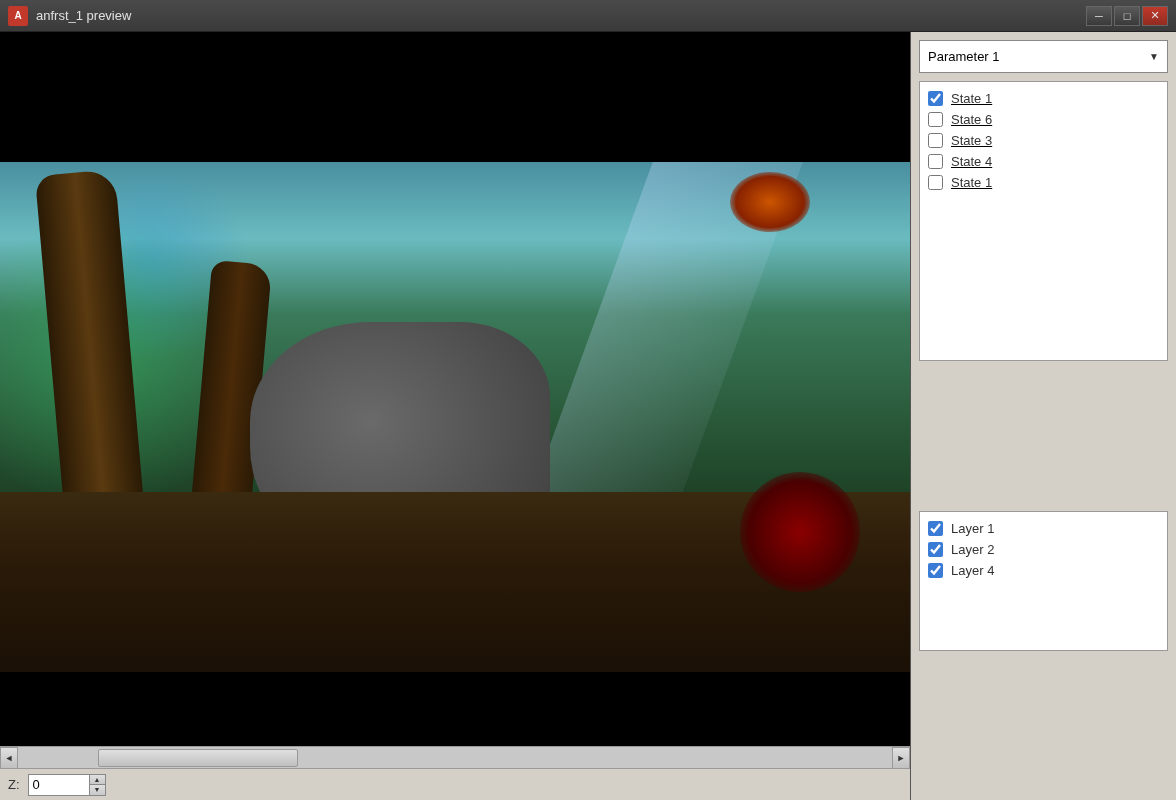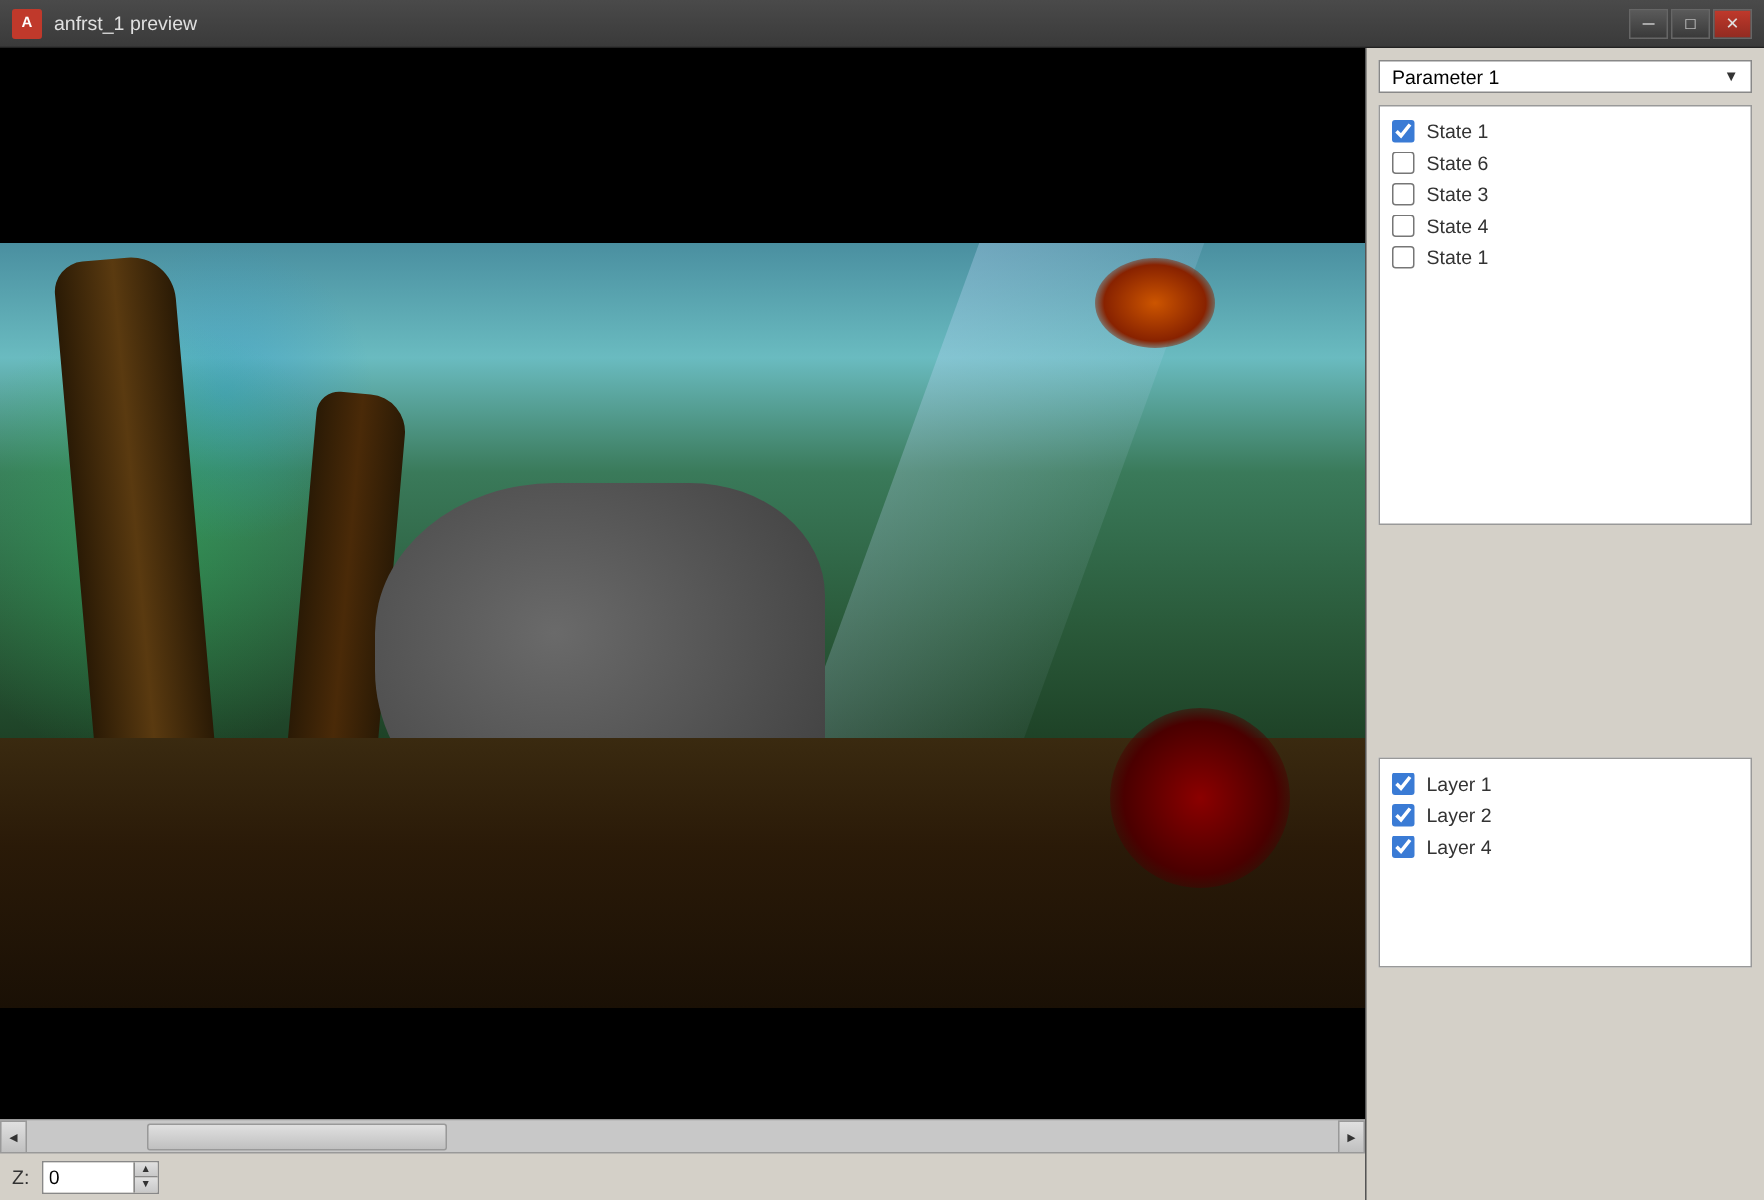--- a/index.html
+++ b/index.html
@@ -323,21 +323,21 @@
       padding: 8px;
       gap: 8px;
     }
 
     
     .dropdown-wrapper {
       position: relative;
     }
     .dropdown {
       width: 100%;
-      height: 22px;
+      height: 33px;
       background: white;
       border: 1px solid #888;
       display: flex;
       align-items: center;
       justify-content: space-between;
       padding: 0 8px;
       cursor: pointer;
       font-size: 13px;
     }
     .dropdown-arrow {
@@ -347,20 +347,21 @@
 
     
     .panel-box {
       background: white;
       border: 1px solid #999;
       padding: 6px 8px;
     }
 
     .panel-box.states-panel {
       min-height: 280px;
+      text-decoration: underline;
     }
 
     .panel-box.layers-panel {
       min-height: 140px;
     }
 
     
     .check-item {
       display: flex;
       align-items: center;

